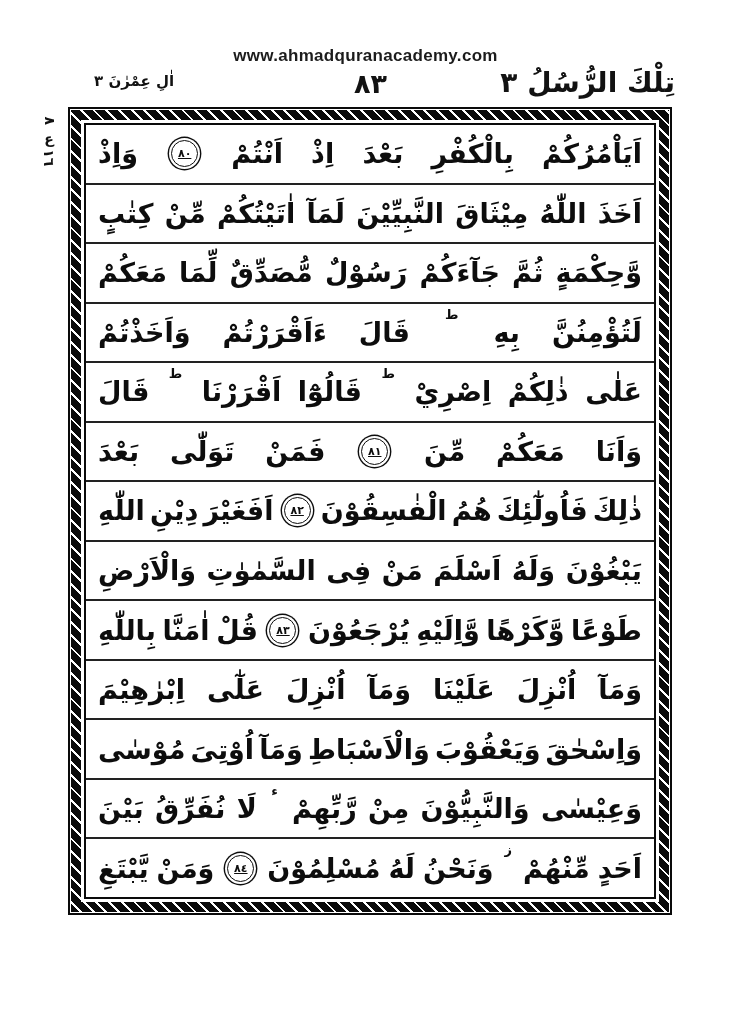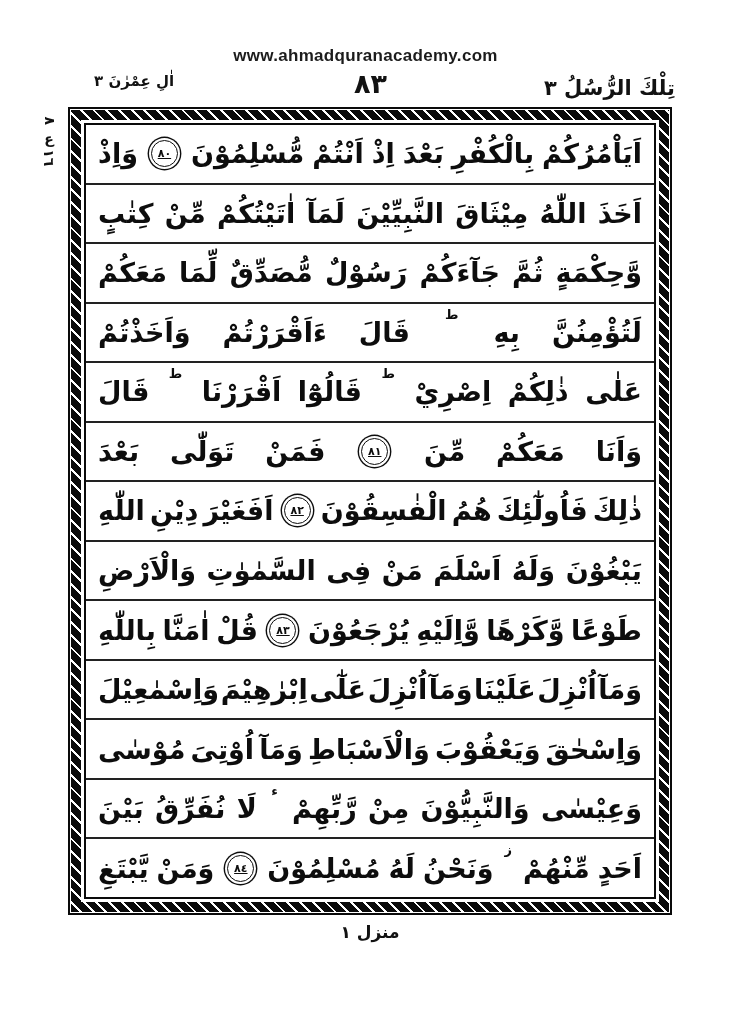--- a/index.html
+++ b/index.html
@@ -9,21 +9,21 @@
     font-family:"DejaVu Sans",sans-serif;
   }
   
   .site-url{
     position:absolute;top:46px;left:0;width:100%;
     text-align:center;font-family:"Liberation Sans",sans-serif;
     font-size:17px;font-weight:700;color:#1c1c1c;letter-spacing:.3px;
   }
   
   .header{position:absolute;top:66px;left:66px;right:56px;height:38px;direction:rtl;}
-  .hdr-right{position:absolute;right:0;top:10px;font-size:21px;font-weight:700;}
+  .hdr-right{position:absolute;right:0;top:0;font-size:28px;font-weight:700;}
   .hdr-center{position:absolute;left:0;right:0;top:2px;text-align:center;font-size:27px;font-weight:700;}
   .hdr-left{position:absolute;left:28px;top:6px;font-size:15px;font-weight:700;}
   
   .margin-note{
     position:absolute;left:36px;top:112px;width:26px;
     display:flex;flex-direction:column;align-items:center;gap:1px;
     font-size:14px;font-weight:700;line-height:1.25;
   }
   .margin-note .rot{transform:rotate(90deg);}
   
@@ -95,21 +95,20 @@
 
   <div class="frame">
     <div class="band">
       <div class="inner" id="lines-container">
           <div class="row">
             <span class="txt">اَيَاْمُرُكُمْ</span>
             <span class="txt">بِالْكُفْرِ</span>
             <span class="txt">بَعْدَ</span>
             <span class="txt">اِذْ</span>
             <span class="txt">اَنْتُمْ</span>
-            <span class="txt">مُّسْلِمُوْنَ</span>
             <span class="ayah">٨٠</span>
             <span class="txt">وَاِذْ</span>
           </div>
           <div class="row">
             <span class="txt">اَخَذَ</span>
             <span class="txt">اللّٰهُ</span>
             <span class="txt">مِيْثَاقَ</span>
             <span class="txt">النَّبِيِّيْنَ</span>
             <span class="txt">لَمَآ</span>
             <span class="txt">اٰتَيْتُكُمْ</span>
@@ -182,21 +181,20 @@
             <span class="txt">بِاللّٰهِ</span>
           </div>
           <div class="row">
             <span class="txt">وَمَآ</span>
             <span class="txt">اُنْزِلَ</span>
             <span class="txt">عَلَيْنَا</span>
             <span class="txt">وَمَآ</span>
             <span class="txt">اُنْزِلَ</span>
             <span class="txt">عَلٰٓى</span>
             <span class="txt">اِبْرٰهِيْمَ</span>
-            <span class="txt">وَاِسْمٰعِيْلَ</span>
           </div>
           <div class="row">
             <span class="txt">وَاِسْحٰقَ</span>
             <span class="txt">وَيَعْقُوْبَ</span>
             <span class="txt">وَالْاَسْبَاطِ</span>
             <span class="txt">وَمَآ</span>
             <span class="txt">اُوْتِىَ</span>
             <span class="txt">مُوْسٰى</span>
           </div>
           <div class="row">
@@ -217,16 +215,15 @@
             <span class="txt">لَهُ</span>
             <span class="txt">مُسْلِمُوْنَ</span>
             <span class="ayah">٨٤</span>
             <span class="txt">وَمَنْ</span>
             <span class="txt">يَّبْتَغِ</span>
           </div>
         </div>
     </div>
   </div>
 
-  <div class="footer-center">منزل ١</div>
 
 
 </div>
 
 </body></html>

